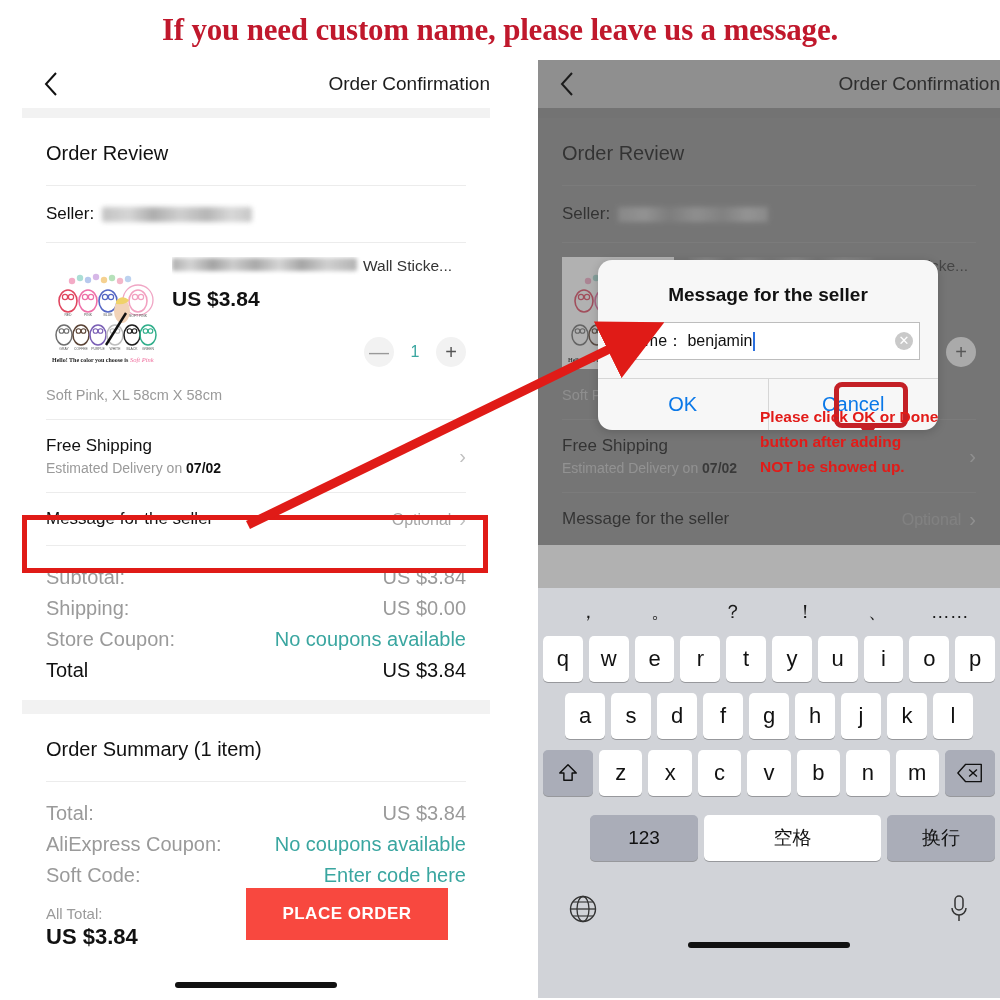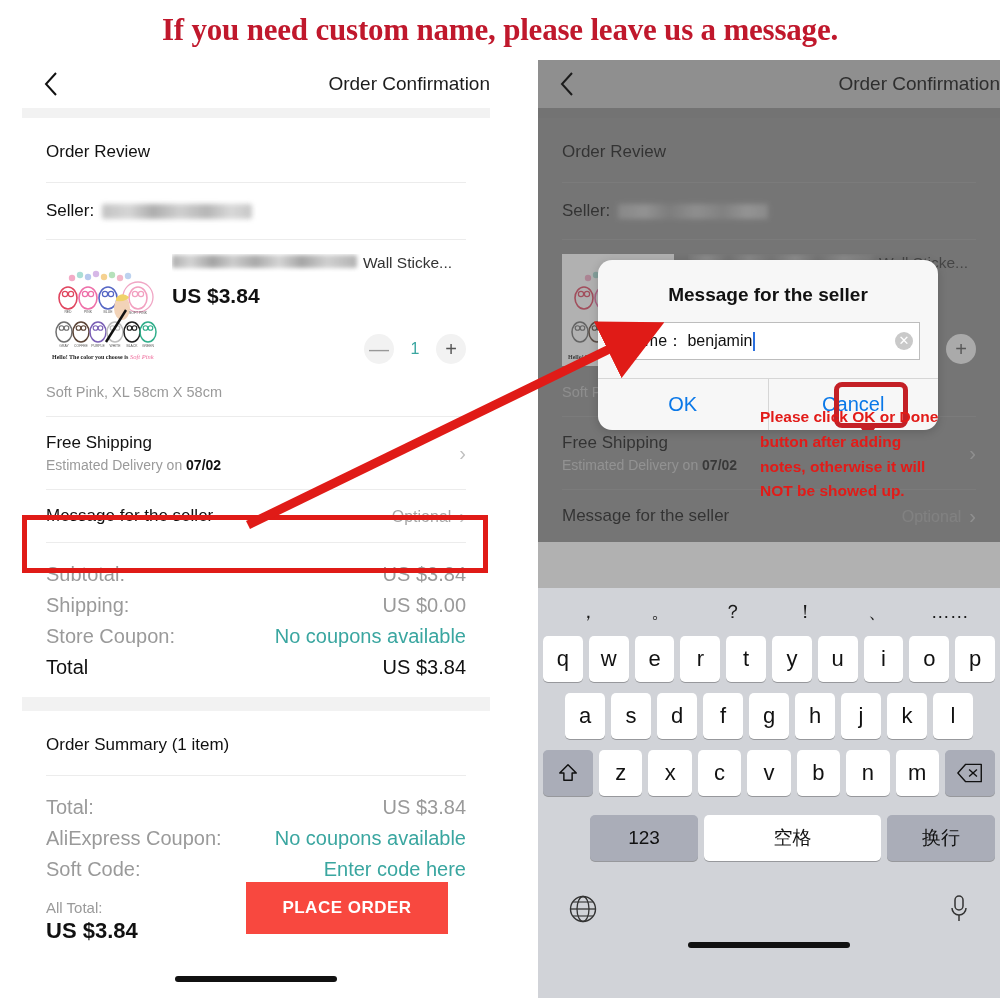--- a/index.html
+++ b/index.html
@@ -56,21 +56,21 @@
     font-size: 19px; color: #1c1c1c; font-weight: 400;
   }
   .navbar.dim .nav-title { color: #2e2e2e; }
   .nav-sep { height: 10px; background: #f2f2f2; }
   .navbar.dim + .nav-sep { background: #8a8a8a; }
 
   
   .card { background: #fff; padding: 0 24px; }
   .panel-right .content-dim { background: #8f8f8f; }
 
-  .sec-title { font-size: 17px; color: #111; padding: 24px 0 20px; }
+  .sec-title { font-size: 20px; color: #111; padding: 24px 0 20px; }
   .hr { height: 1px; background: #ececec; }
   .panel-right .hr { background: #9a9a9a; }
 
   .seller-row { display: flex; align-items: center; padding: 18px 0; font-size: 17px; color: #111; }
   .blur-bar {
     display: inline-block; height: 15px; width: 150px; margin-left: 8px;
     background: linear-gradient(90deg,#b8b8b8 0%,#cfcfcf 18%,#9f9f9f 34%,#c7c7c7 52%,#a9a9a9 70%,#d2d2d2 86%,#bdbdbd 100%);
     filter: blur(2.5px); border-radius: 2px; opacity: .85;
   }
 
@@ -508,21 +508,20 @@
       <div class="dlg-actions">
         <div class="dlg-btn">OK</div>
         <div class="dlg-btn">Cancel</div>
       </div>
       <div class="ok-callout"></div>
     </div>
 
     <div class="red-note">
       <div>Please click OK or Done</div>
       <div>button after adding</div>
-      <div>notes, otherwise it will</div>
       <div>NOT be showed up.</div>
     </div>
 
     <div class="keyboard">
       <div class="punct-row">
         <div class="punct">，</div>
         <div class="punct">。</div>
         <div class="punct">？</div>
         <div class="punct">！</div>
         <div class="punct">、</div>

